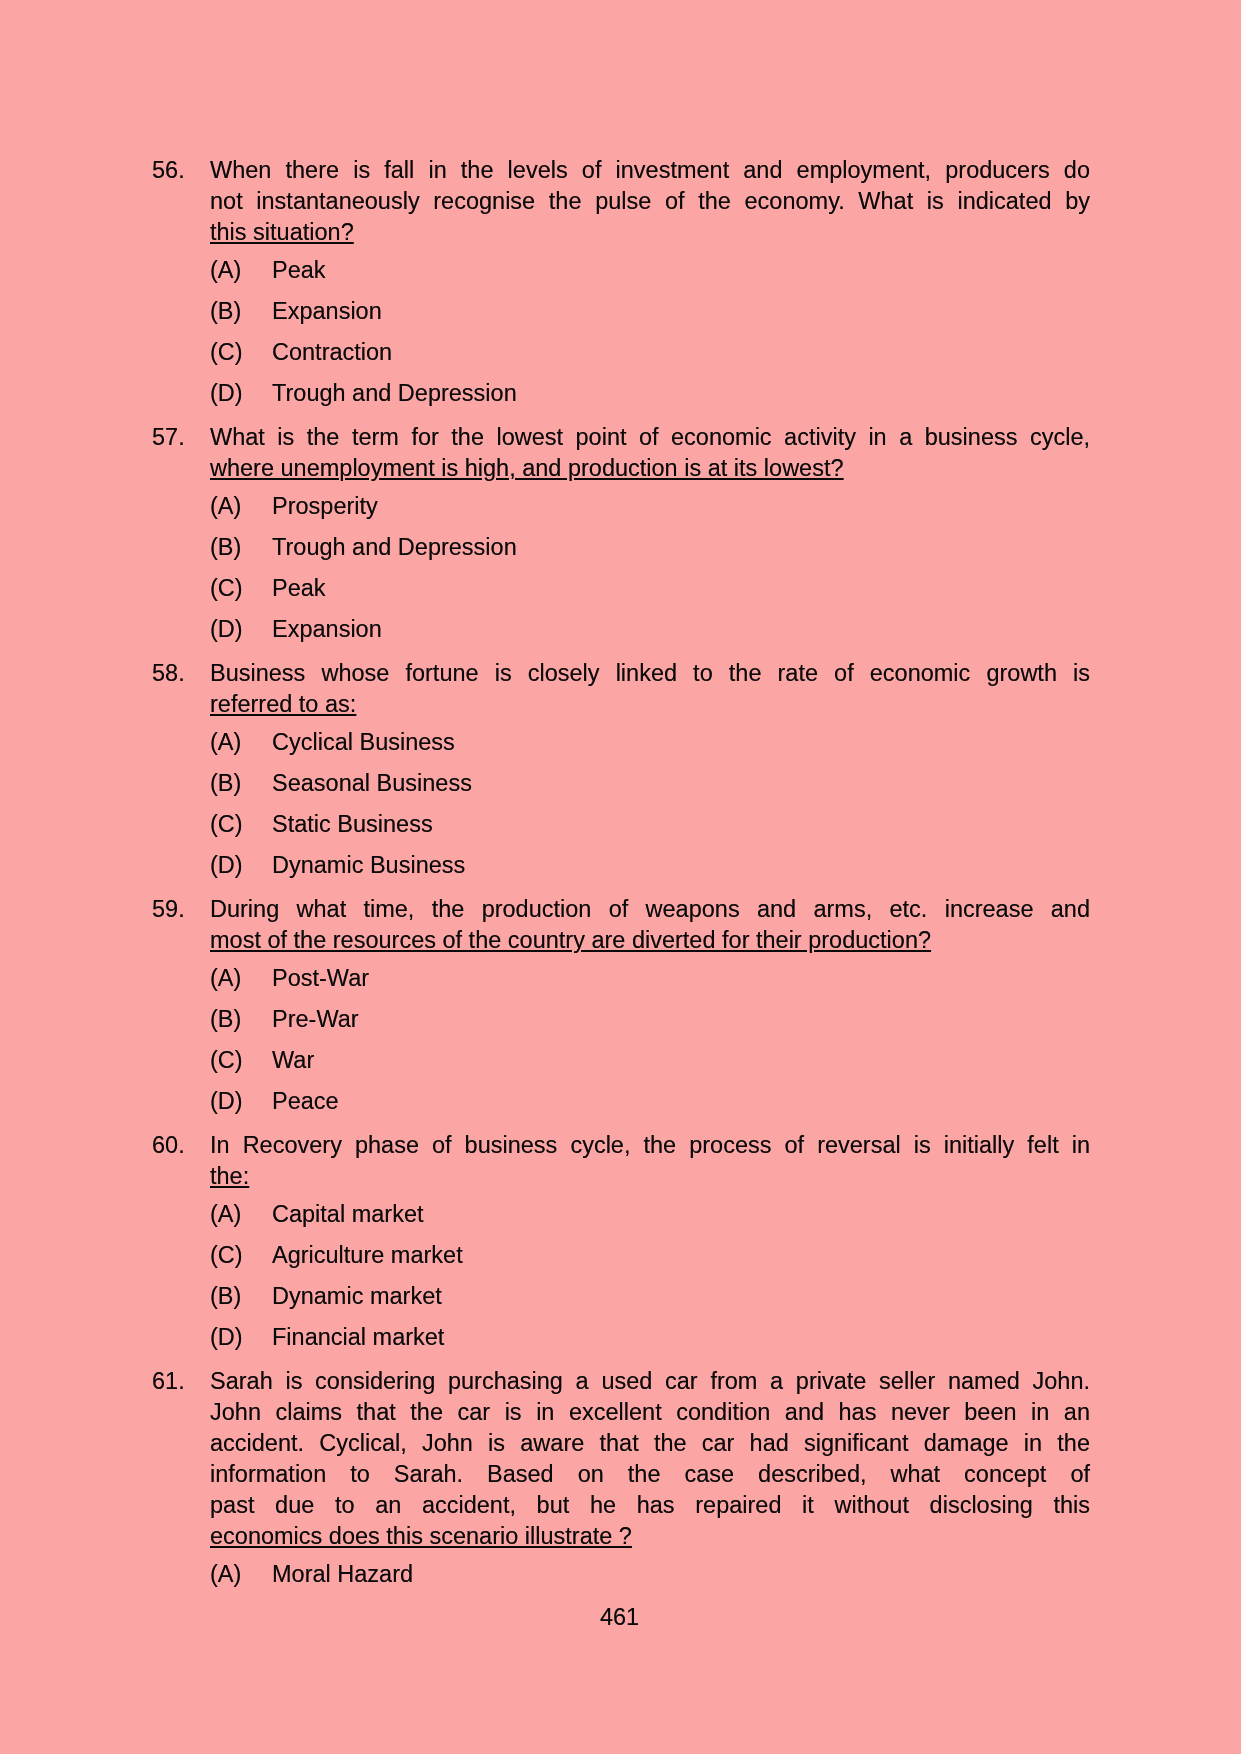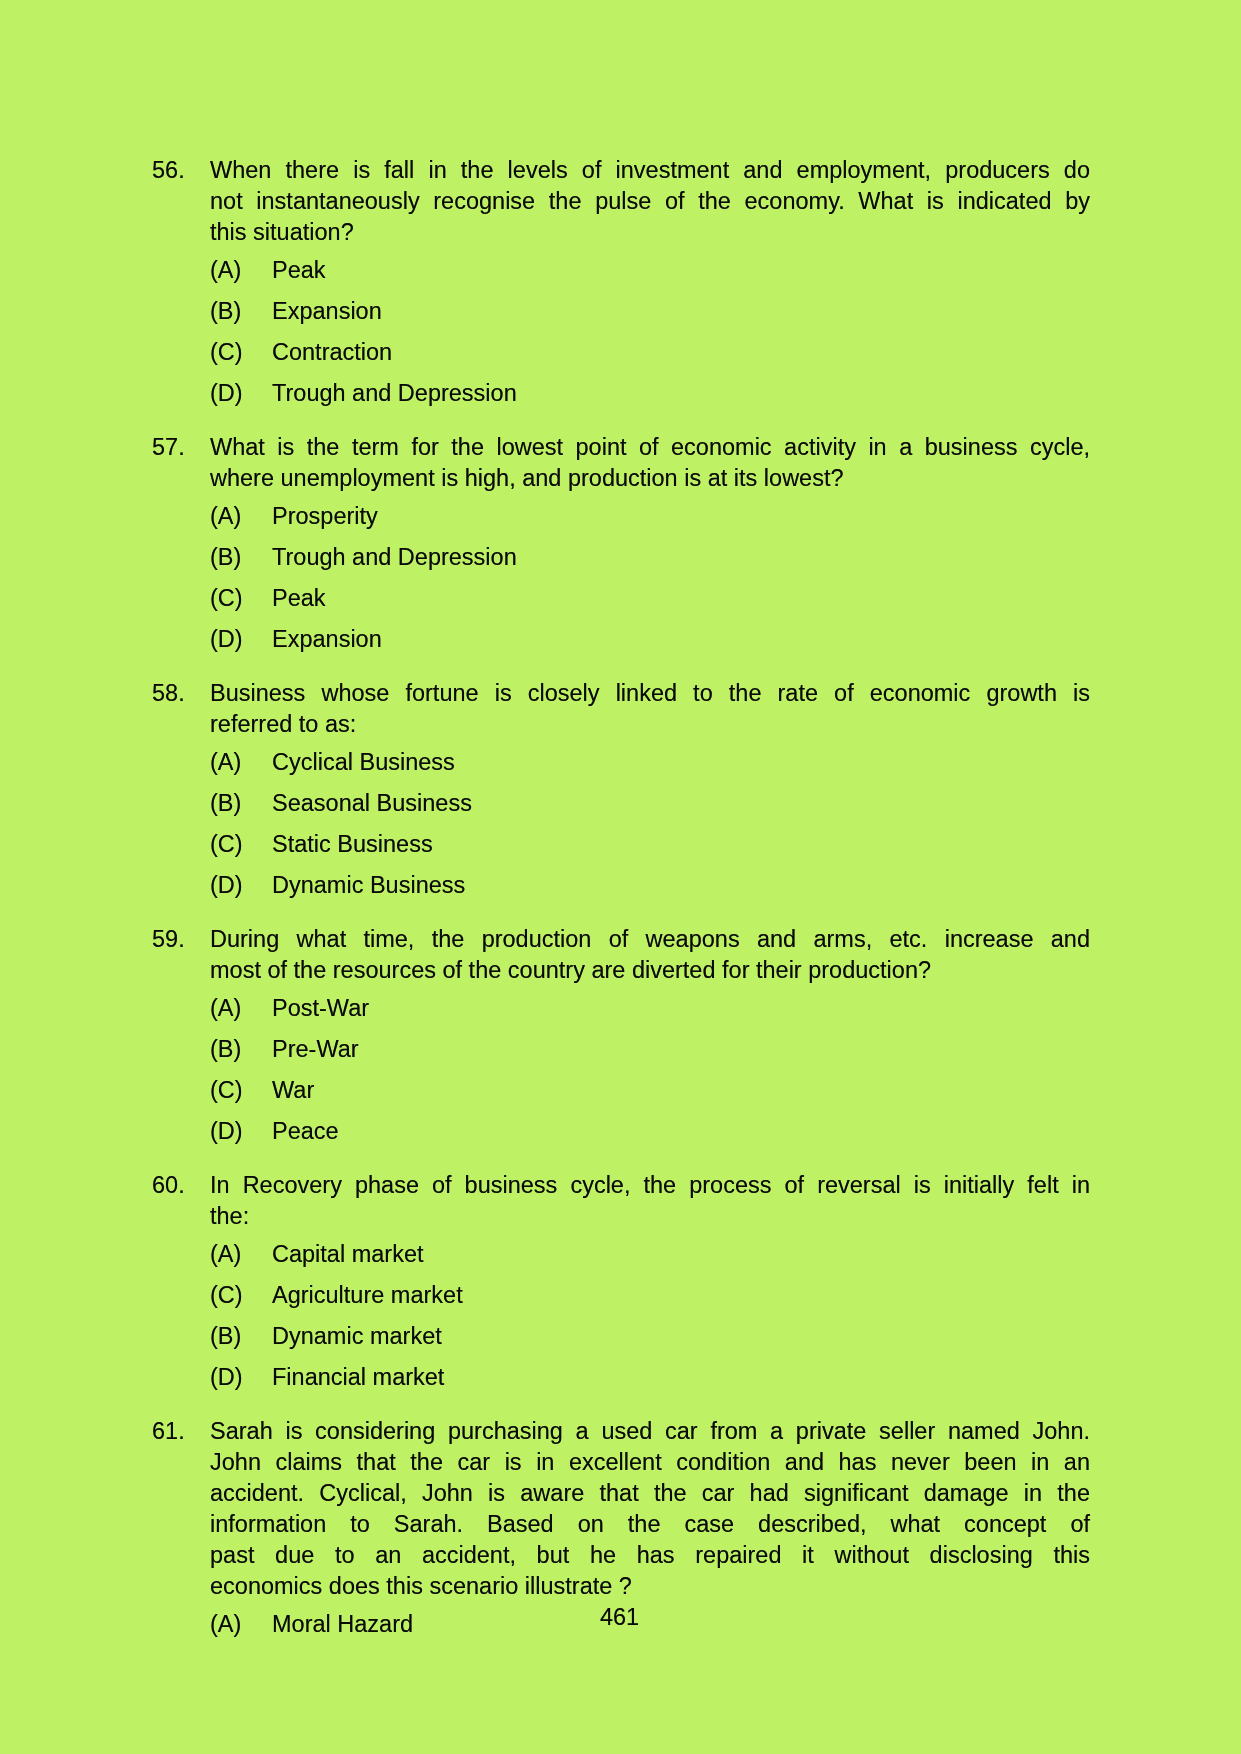--- a/index.html
+++ b/index.html
@@ -4,54 +4,55 @@
 <style>
   html, body {
     margin: 0;
     padding: 0;
     background: #ffffff;
   }
   .page {
     position: relative;
     width: 1241px;
     height: 1754px;
-    background: #bef264;
+    background: #fca5a5;
     font-family: "Liberation Sans", sans-serif;
     font-size: 23.5px;
     line-height: 31px;
     color: #0a0a0a;
     text-shadow: 0 0 0.5px rgba(0,0,0,0.45);
     overflow: hidden;
   }
   .content {
     position: absolute;
     top: 155px;
     left: 152px;
     width: 938px;
   }
   .question {
     display: flex;
     align-items: flex-start;
   }
-  .question + .question { margin-top: 23px; }
+  .question + .question { margin-top: 13px; }
   .q-num {
     width: 58px;
     flex: none;
   }
   .q-body {
     width: 880px;
     flex: none;
   }
   .line {
     text-align: justify;
     text-align-last: justify;
   }
   .line.last {
     text-align: justify;
     text-align-last: left;
+    text-decoration: underline;
   }
   .q-options { margin-top: 7px; }
   .option { display: flex; }
   .option + .option { margin-top: 10px; }
   .opt-label {
     width: 62px;
     flex: none;
   }
   .opt-text { flex: 1; }
   .page-number {

